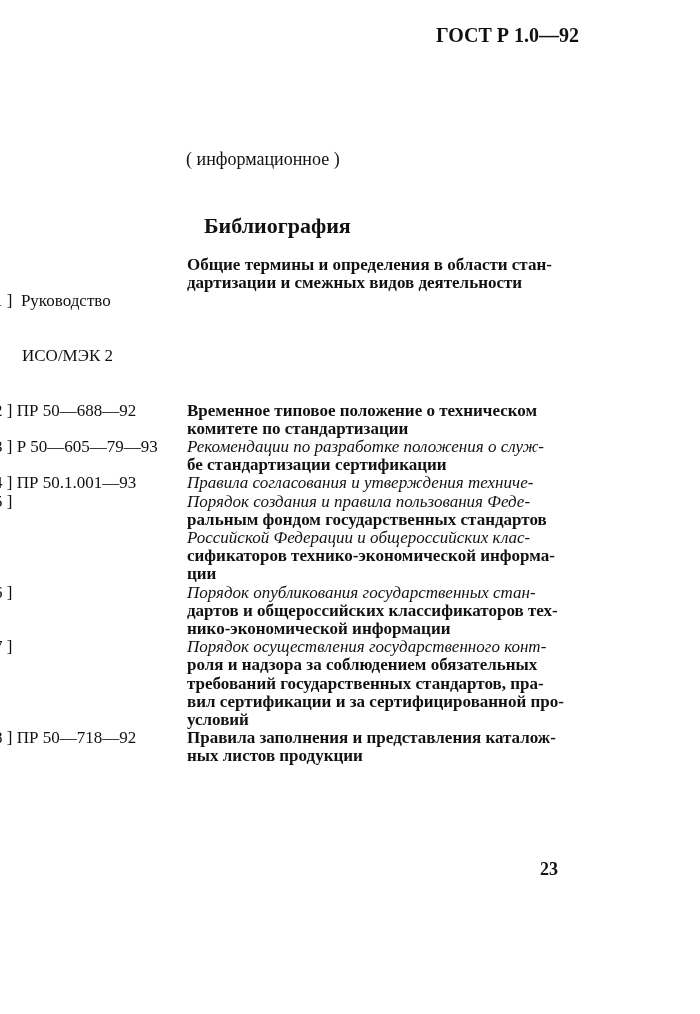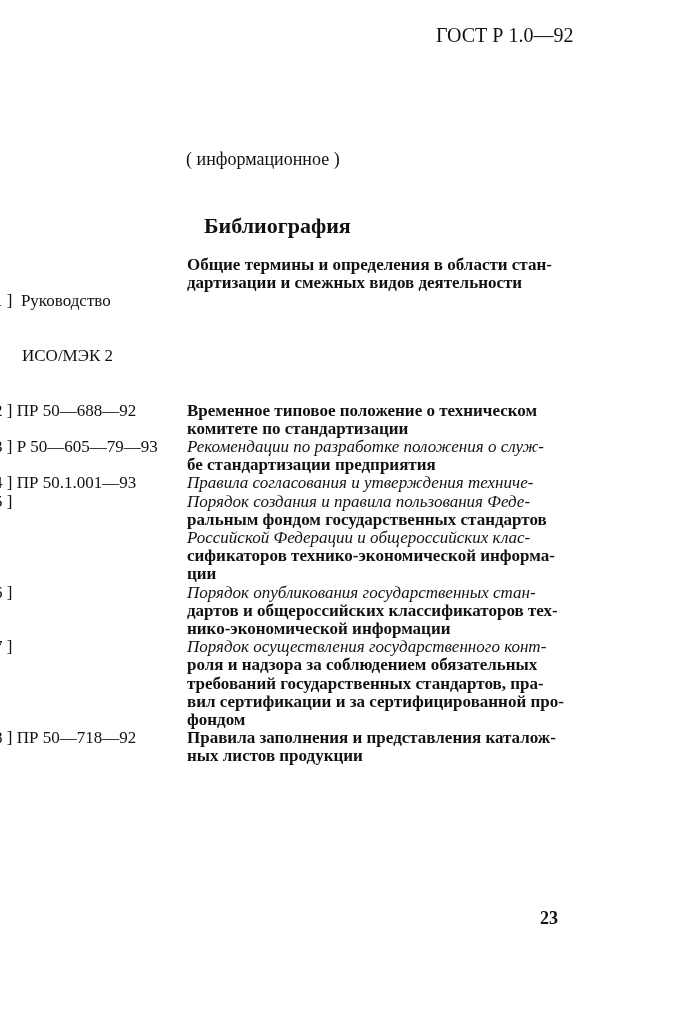--- a/index.html
+++ b/index.html
@@ -1,28 +1,28 @@
 <!DOCTYPE html>
 <html><head>
   <meta charset="utf-8">
   <style>
     html, body { margin:0; padding:0; background:#ffffff; }
     body { width:700px; height:1014px; position:relative; overflow:hidden;
            font-family:"Liberation Serif", "DejaVu Serif", serif; color:#111; }
-    .header { position:absolute; top:24px; left:436px; font-size:20px; font-weight:normal; letter-spacing:0px; }
+    .header { position:absolute; top:24px; left:436px; font-size:20px; font-weight:bold; letter-spacing:0px; }
     .appendix { position:absolute; top:148px; left:206px; font-size:18px; line-height:22px; }
     .appendix .sub { margin-left:-20px; font-weight:normal; }
     .biblio-title { position:absolute; top:213px; left:204px; font-size:22px; font-weight:bold; }
     .entries { position:absolute; top:256px; left:-6px; width:580px; }
     .entry { display:flex; font-size:17px; line-height:18.2px; }
     .entry .ref { width:193px; flex:0 0 193px; white-space:pre; }
     .entry .desc { flex:1; text-align:justify; font-weight:bold; }
     .entry .desc .light { font-weight:normal;font-style:italic; }
     .ref-sub { padding-left:28px; }
-    .page-num { position:absolute; top:908px; left:540px; font-size:18px; font-weight:bold; }
+    .page-num { position:absolute; top:859px; left:540px; font-size:18px; font-weight:bold; }
   </style>
 </head>
 <body>
 
 <div class="header">ГОСТ Р 1.0—92</div>
 
 <div class="appendix">
   <div class="sub">( информационное )</div>
 </div>
 
@@ -46,21 +46,21 @@
     <div class="desc">
       <div>Временное типовое положение о техническом</div>
       <div>комитете по стандартизации</div>
     </div>
   </div>
 
   <div class="entry">
     <div class="ref"><div>3 ] Р 50—605—79—93</div></div>
     <div class="desc">
       <div class="light">Рекомендации по разработке положения о служ-</div>
-      <div>бе стандартизации предприятия</div>
+      <div>бе стандартизации сертификации</div>
     </div>
   </div>
 
   <div class="entry">
     <div class="ref"><div>4 ] ПР 50.1.001—93</div></div>
     <div class="desc">
       <div class="light">Правила согласования и утверждения техниче-</div>
     </div>
   </div>
 
@@ -84,21 +84,21 @@
     </div>
   </div>
 
   <div class="entry">
     <div class="ref"><div>7 ]</div></div>
     <div class="desc">
       <div class="light">Порядок осуществления государственного конт-</div>
       <div>роля и надзора за соблюдением обязательных</div>
       <div>требований государственных стандартов, пра-</div>
       <div>вил сертификации и за сертифицированной про-</div>
-      <div>фондом</div>
+      <div>условий</div>
     </div>
   </div>
 
   <div class="entry">
     <div class="ref"><div>8 ] ПР 50—718—92</div></div>
     <div class="desc">
       <div>Правила заполнения и представления каталож-</div>
       <div>ных листов продукции</div>
     </div>
   </div>

